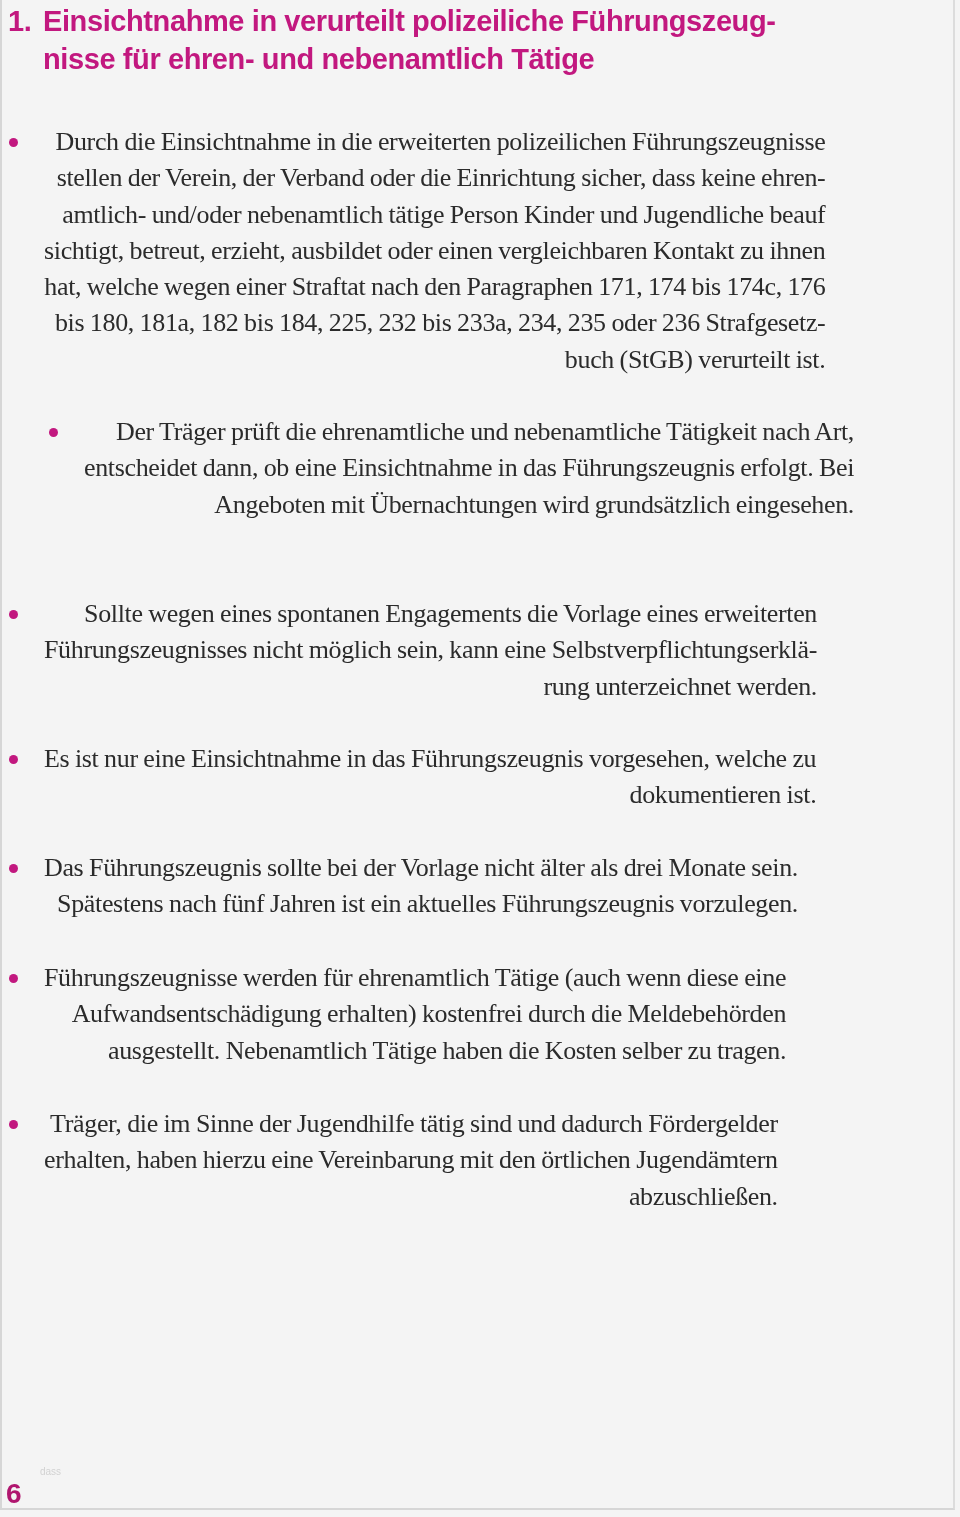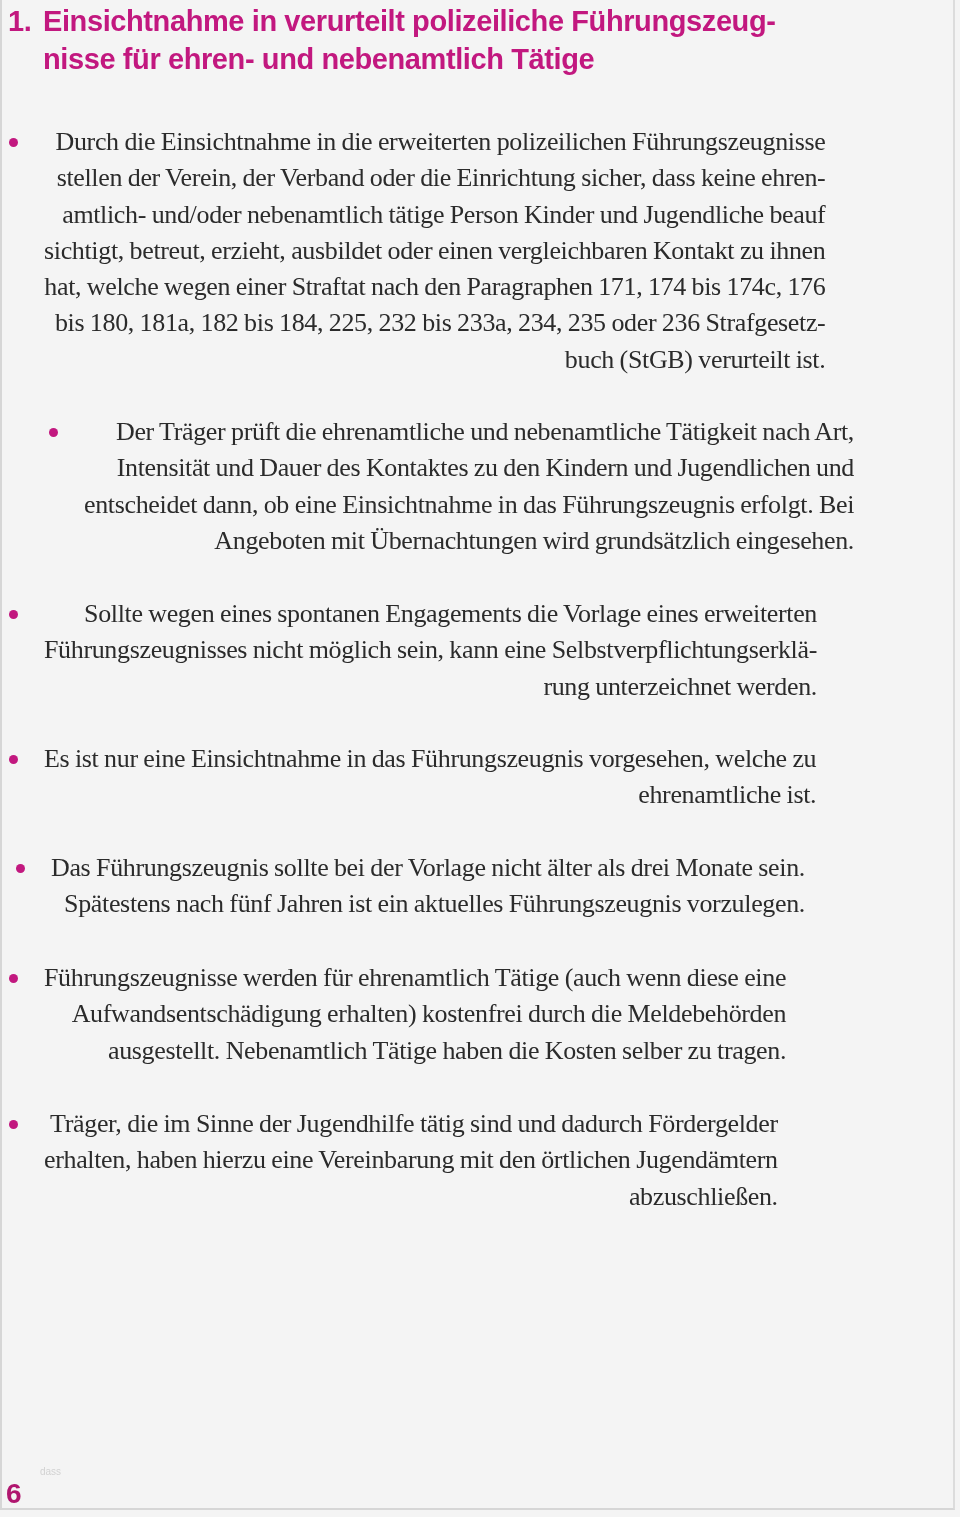--- a/index.html
+++ b/index.html
@@ -106,44 +106,43 @@
     <span class="ln">hat, welche wegen einer Straftat nach den Paragraphen 171, 174 bis 174c, 176</span>
     <span class="ln">bis 180, 181a, 182 bis 184, 225, 232 bis 233a, 234, 235 oder 236 Strafgesetz-</span>
     <span class="ln">buch (StGB) verurteilt ist.</span>
   </span>
 </div>
 
 <div class="bullet" style="position:absolute;top:414px;left:0;margin-left:40px;">
   <span class="dot"></span>
   <span class="text">
     <span class="ln">Der Träger prüft die ehrenamtliche und nebenamtliche Tätigkeit nach Art,</span>
-    <span class="ln">Intensität und Dauer des Kontaktes zu den Kindern und Jugendlichen und</span>
     <span class="ln">entscheidet dann, ob eine Einsichtnahme in das Führungszeugnis erfolgt. Bei</span>
     <span class="ln">Angeboten mit Übernachtungen wird grundsätzlich eingesehen.</span>
   </span>
 </div>
 
 <div class="bullet" style="position:absolute;top:596px;left:0;">
   <span class="dot"></span>
   <span class="text">
     <span class="ln">Sollte wegen eines spontanen Engagements die Vorlage eines erweiterten</span>
     <span class="ln">Führungszeugnisses nicht möglich sein, kann eine Selbstverpflichtungserklä-</span>
     <span class="ln">rung unterzeichnet werden.</span>
   </span>
 </div>
 
 <div class="bullet" style="position:absolute;top:741px;left:0;">
   <span class="dot"></span>
   <span class="text">
     <span class="ln">Es ist nur eine Einsichtnahme in das Führungszeugnis vorgesehen, welche zu</span>
-    <span class="ln">ehrenamtliche ist.</span>
+    <span class="ln">dokumentieren ist.</span>
   </span>
 </div>
 
-<div class="bullet" style="position:absolute;top:850px;left:7px;">
+<div class="bullet" style="position:absolute;top:850px;left:0;">
   <span class="dot"></span>
   <span class="text">
     <span class="ln">Das Führungszeugnis sollte bei der Vorlage nicht älter als drei Monate sein.</span>
     <span class="ln">Spätestens nach fünf Jahren ist ein aktuelles Führungszeugnis vorzulegen.</span>
   </span>
 </div>
 
 <div class="bullet" style="position:absolute;top:960px;left:0;">
   <span class="dot"></span>
   <span class="text">

